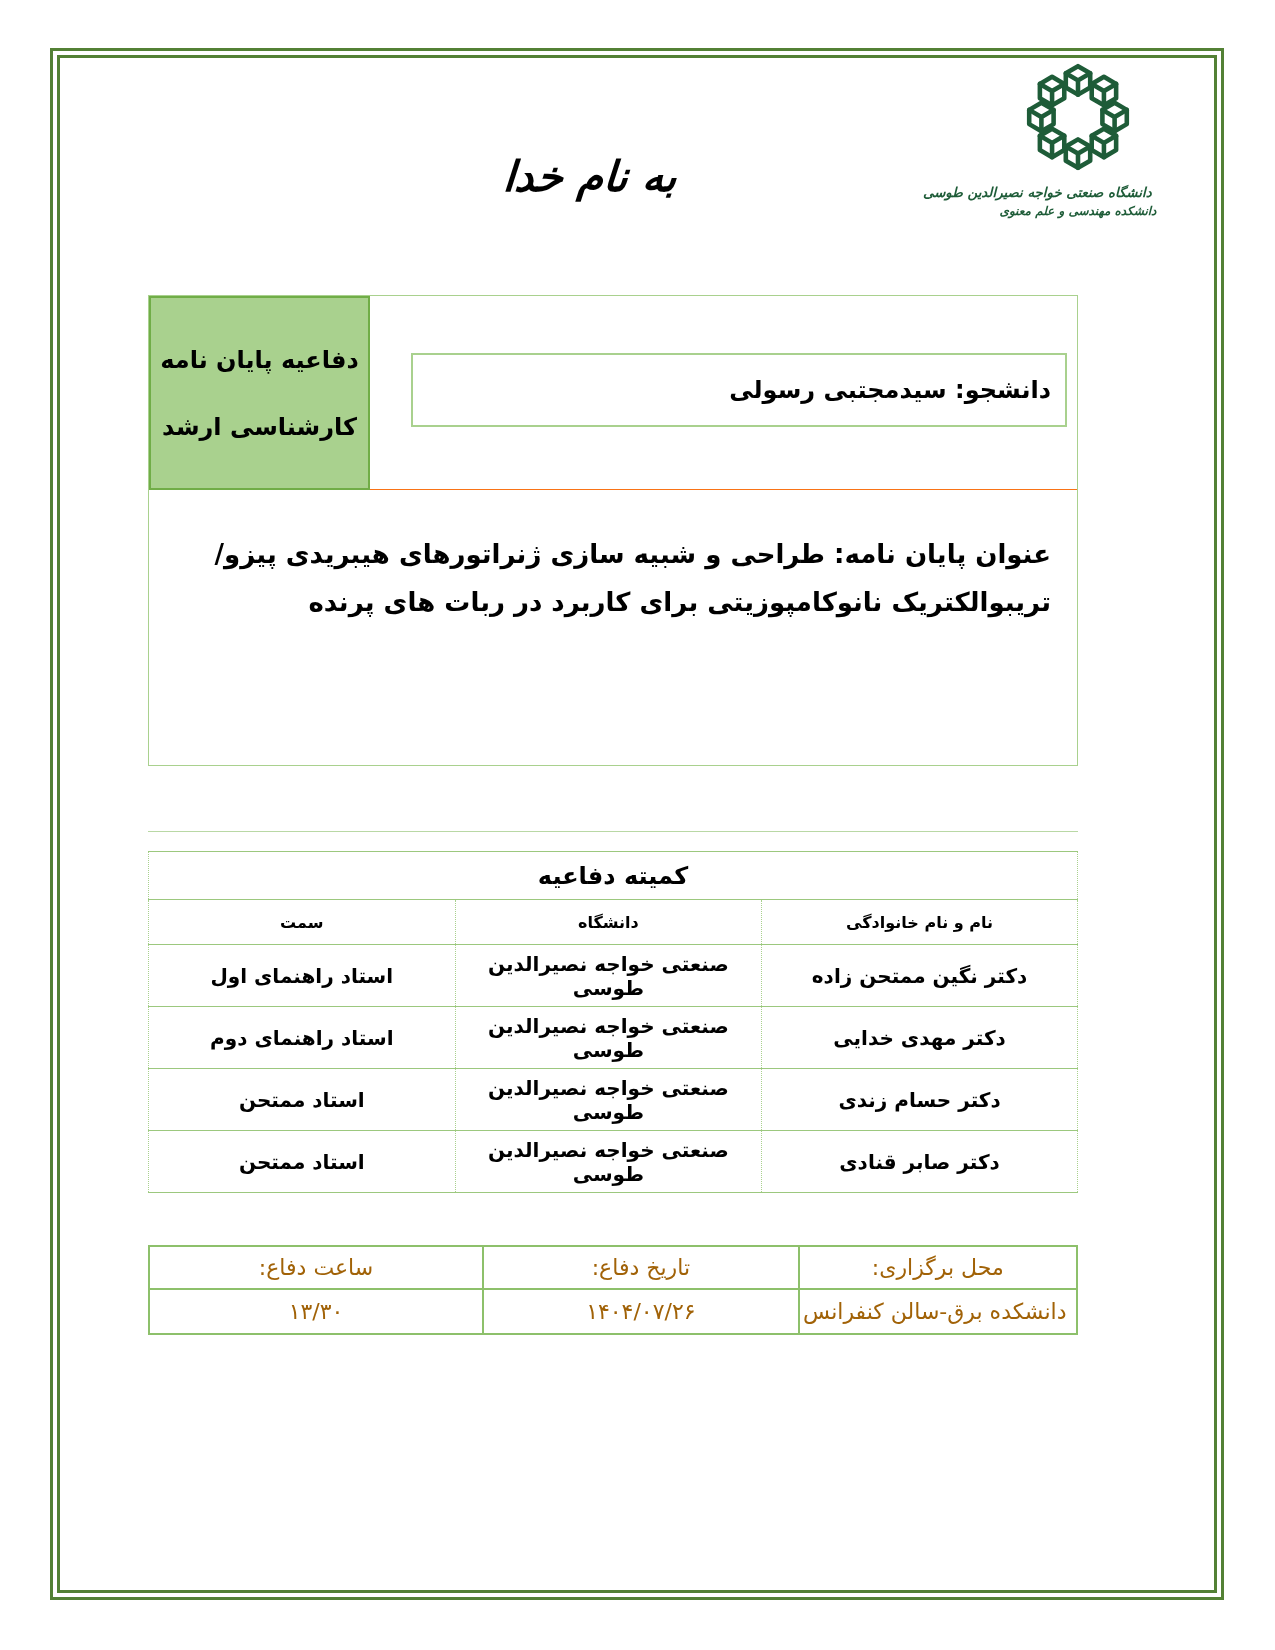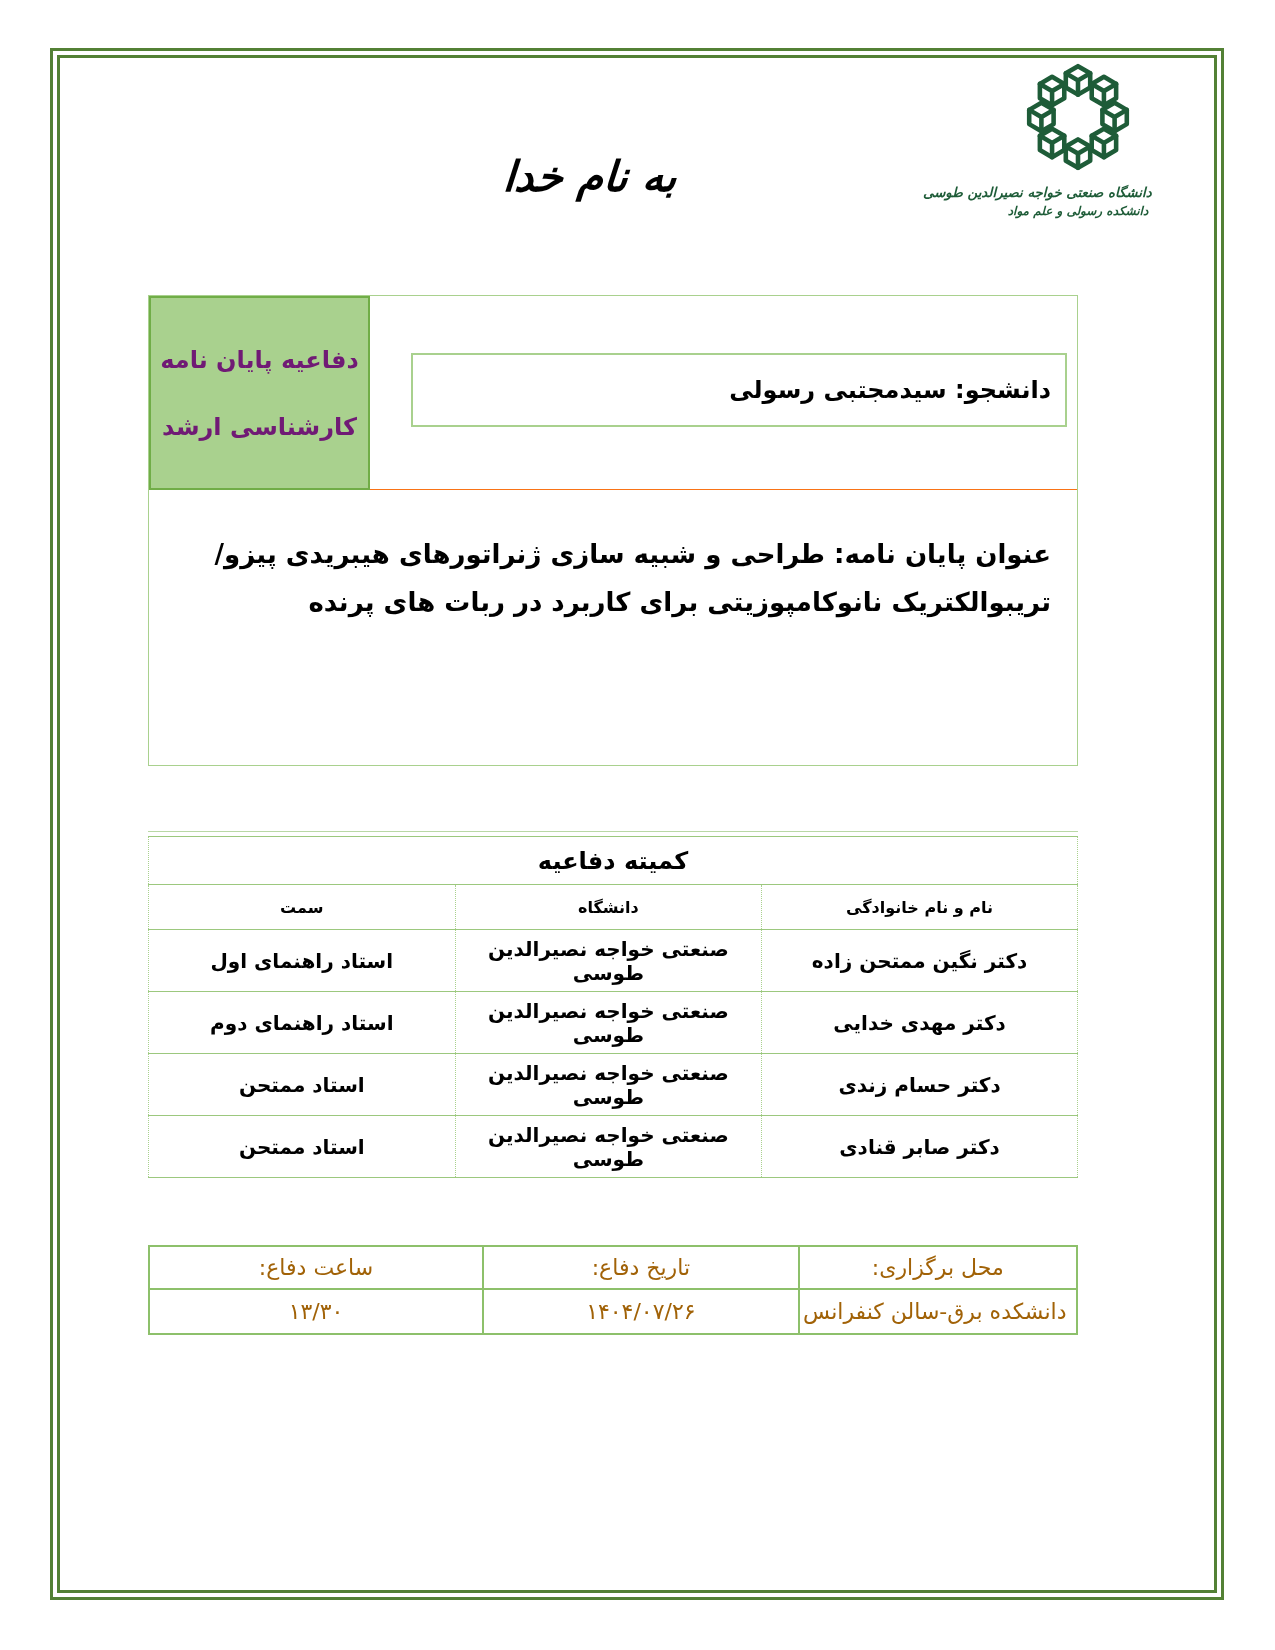--- a/index.html
+++ b/index.html
@@ -50,21 +50,21 @@
     position: absolute; left: 148px; top: 295px; width: 930px;
     border: 1px solid #a9d18e;
     background: #fff;
   }
   .header-row { position: relative; height: 193px; }
   .degree-box {
     position: absolute; left: 0; top: 0; width: 221px; height: 194px;
     background: #a9d18e; border: 2px solid #70ad47;
     display: flex; flex-direction: column; justify-content: center; align-items: center;
     gap: 39px; direction: rtl;
-    font-weight: bold; font-size: 24px; color: #701a75;
+    font-weight: bold; font-size: 24px; color: #000000;
   }
   .student-box {
     position: absolute; left: 262px; right: 10px; top: 57px; height: 74px;
     border: 2px solid #a9d18e;
     display: flex; align-items: center; justify-content: flex-start;
     direction: rtl; padding: 0 14px;
     font-weight: bold; font-size: 24px; color: #000;
   }
   .title-area {
     border-top: 1px solid #f97316;
@@ -75,21 +75,21 @@
   .thesis-title {
     font-size: 26px; font-weight: bold; line-height: 48px;
     text-align: right; color: #000;
   }
 
   
   .committee {
     position: absolute; left: 148px; top: 831px; width: 930px;
     border-top: 1px solid #b9d8a5; padding-top: 4px;
   }
-  .ctable { width: 100%; border-collapse: collapse; direction: rtl; table-layout: fixed; }
+  .ctable { width: 100%; border-collapse: collapse; direction: rtl; table-layout: fixed; margin-top: 15px; }
   .ctable td, .ctable th {
     border-left: 1px dotted #a9d18e; border-right: 1px dotted #a9d18e;
     border-top: 1px solid #9cc87e; border-bottom: 1px solid #9cc87e;
     text-align: center; vertical-align: middle;
     font-weight: bold; color: #000;
   }
   .t-title td { height: 48px; font-size: 24px; }
   .t-head th { height: 45px; font-size: 16px; }
   .t-row td { height: 62px; font-size: 20px; }
   .col-name { width: 34%; } .col-uni { width: 33%; } .col-role { width: 33%; }
@@ -127,21 +127,21 @@
     <use href="#cube" x="96" y="60"></use>
     <use href="#cube" x="85.5" y="85.5"></use>
     <use href="#cube" x="60" y="96"></use>
     <use href="#cube" x="34.5" y="85.5"></use>
     <use href="#cube" x="24" y="60"></use>
     <use href="#cube" x="34.5" y="34.5"></use>
     <use href="#cube" x="60" y="24"></use>
     <use href="#cube" x="85.5" y="34.5"></use>
   </svg>
   <div class="uni">دانشگاه صنعتی خواجه نصیرالدین طوسی</div>
-  <div class="fac">دانشکده رسولی و علم مواد</div>
+  <div class="fac">دانشکده مهندسی و علم معنوی</div>
 </div>
 
 <div class="header-block">
   <div class="header-row">
     <div class="degree-box">
       <div>دفاعیه پایان نامه</div>
       <div>کارشناسی ارشد</div>
     </div>
     <div class="student-box">
       <span>دانشجو: سیدمجتبی رسولی</span>

